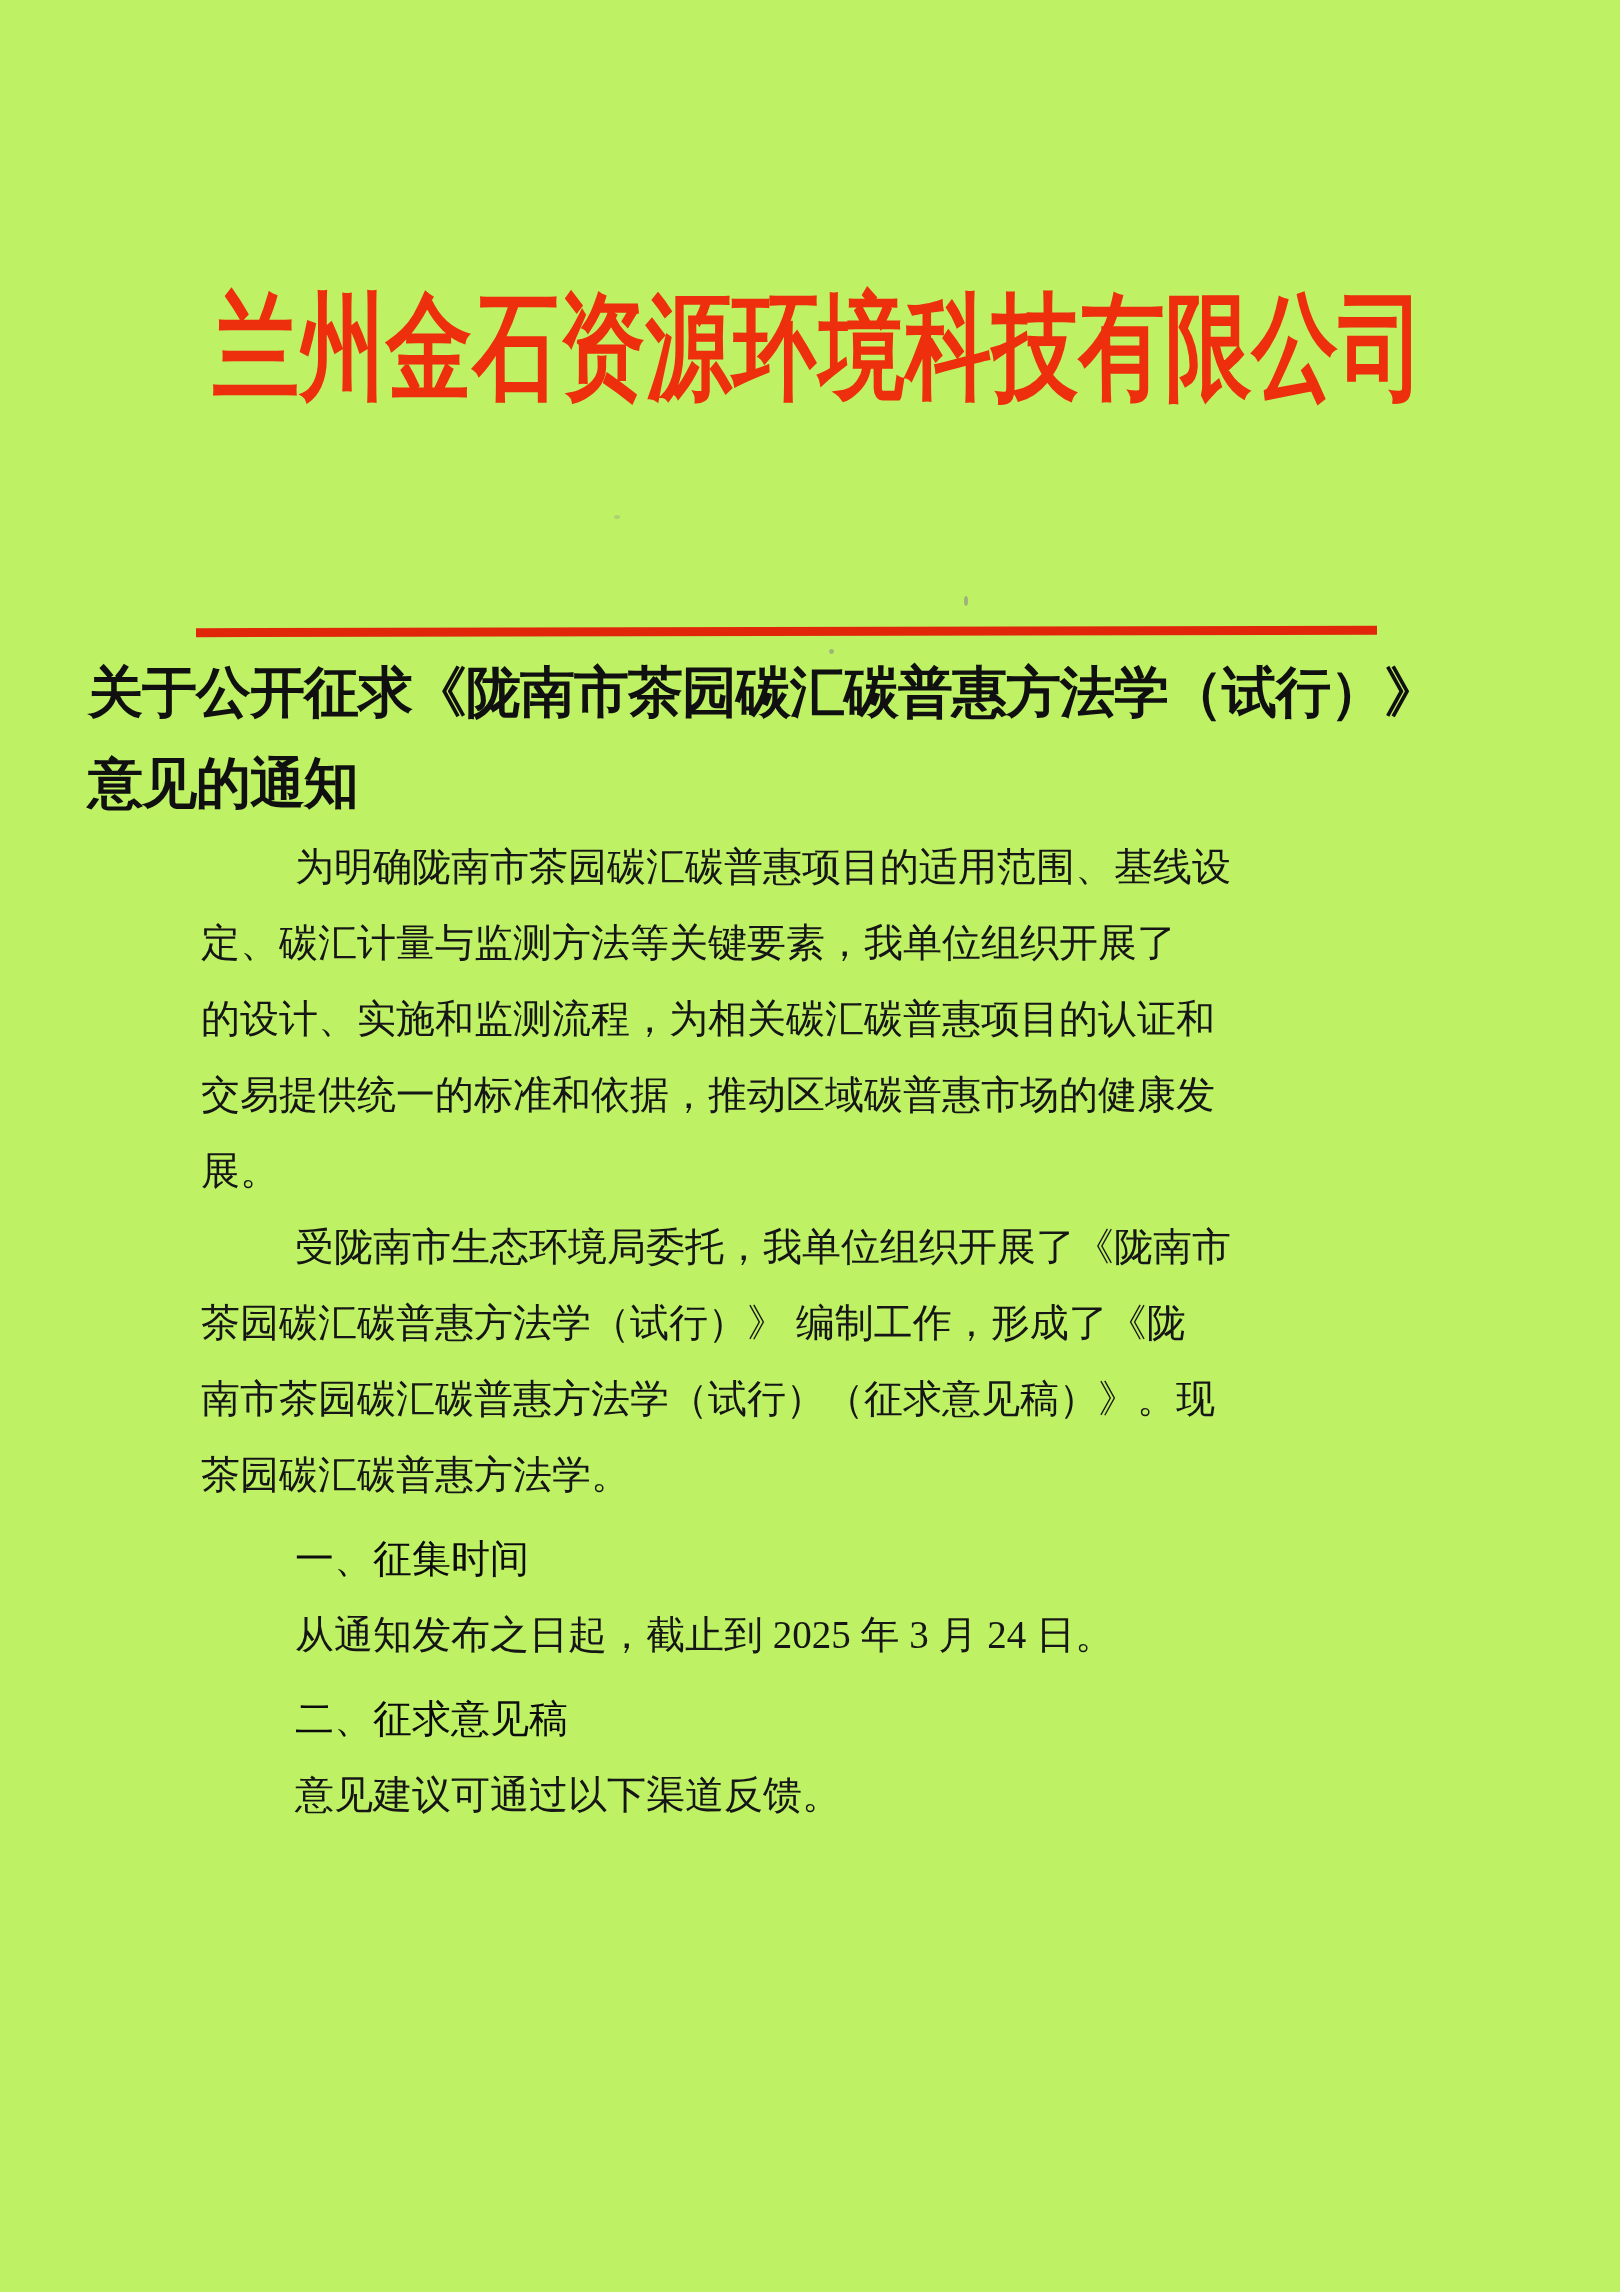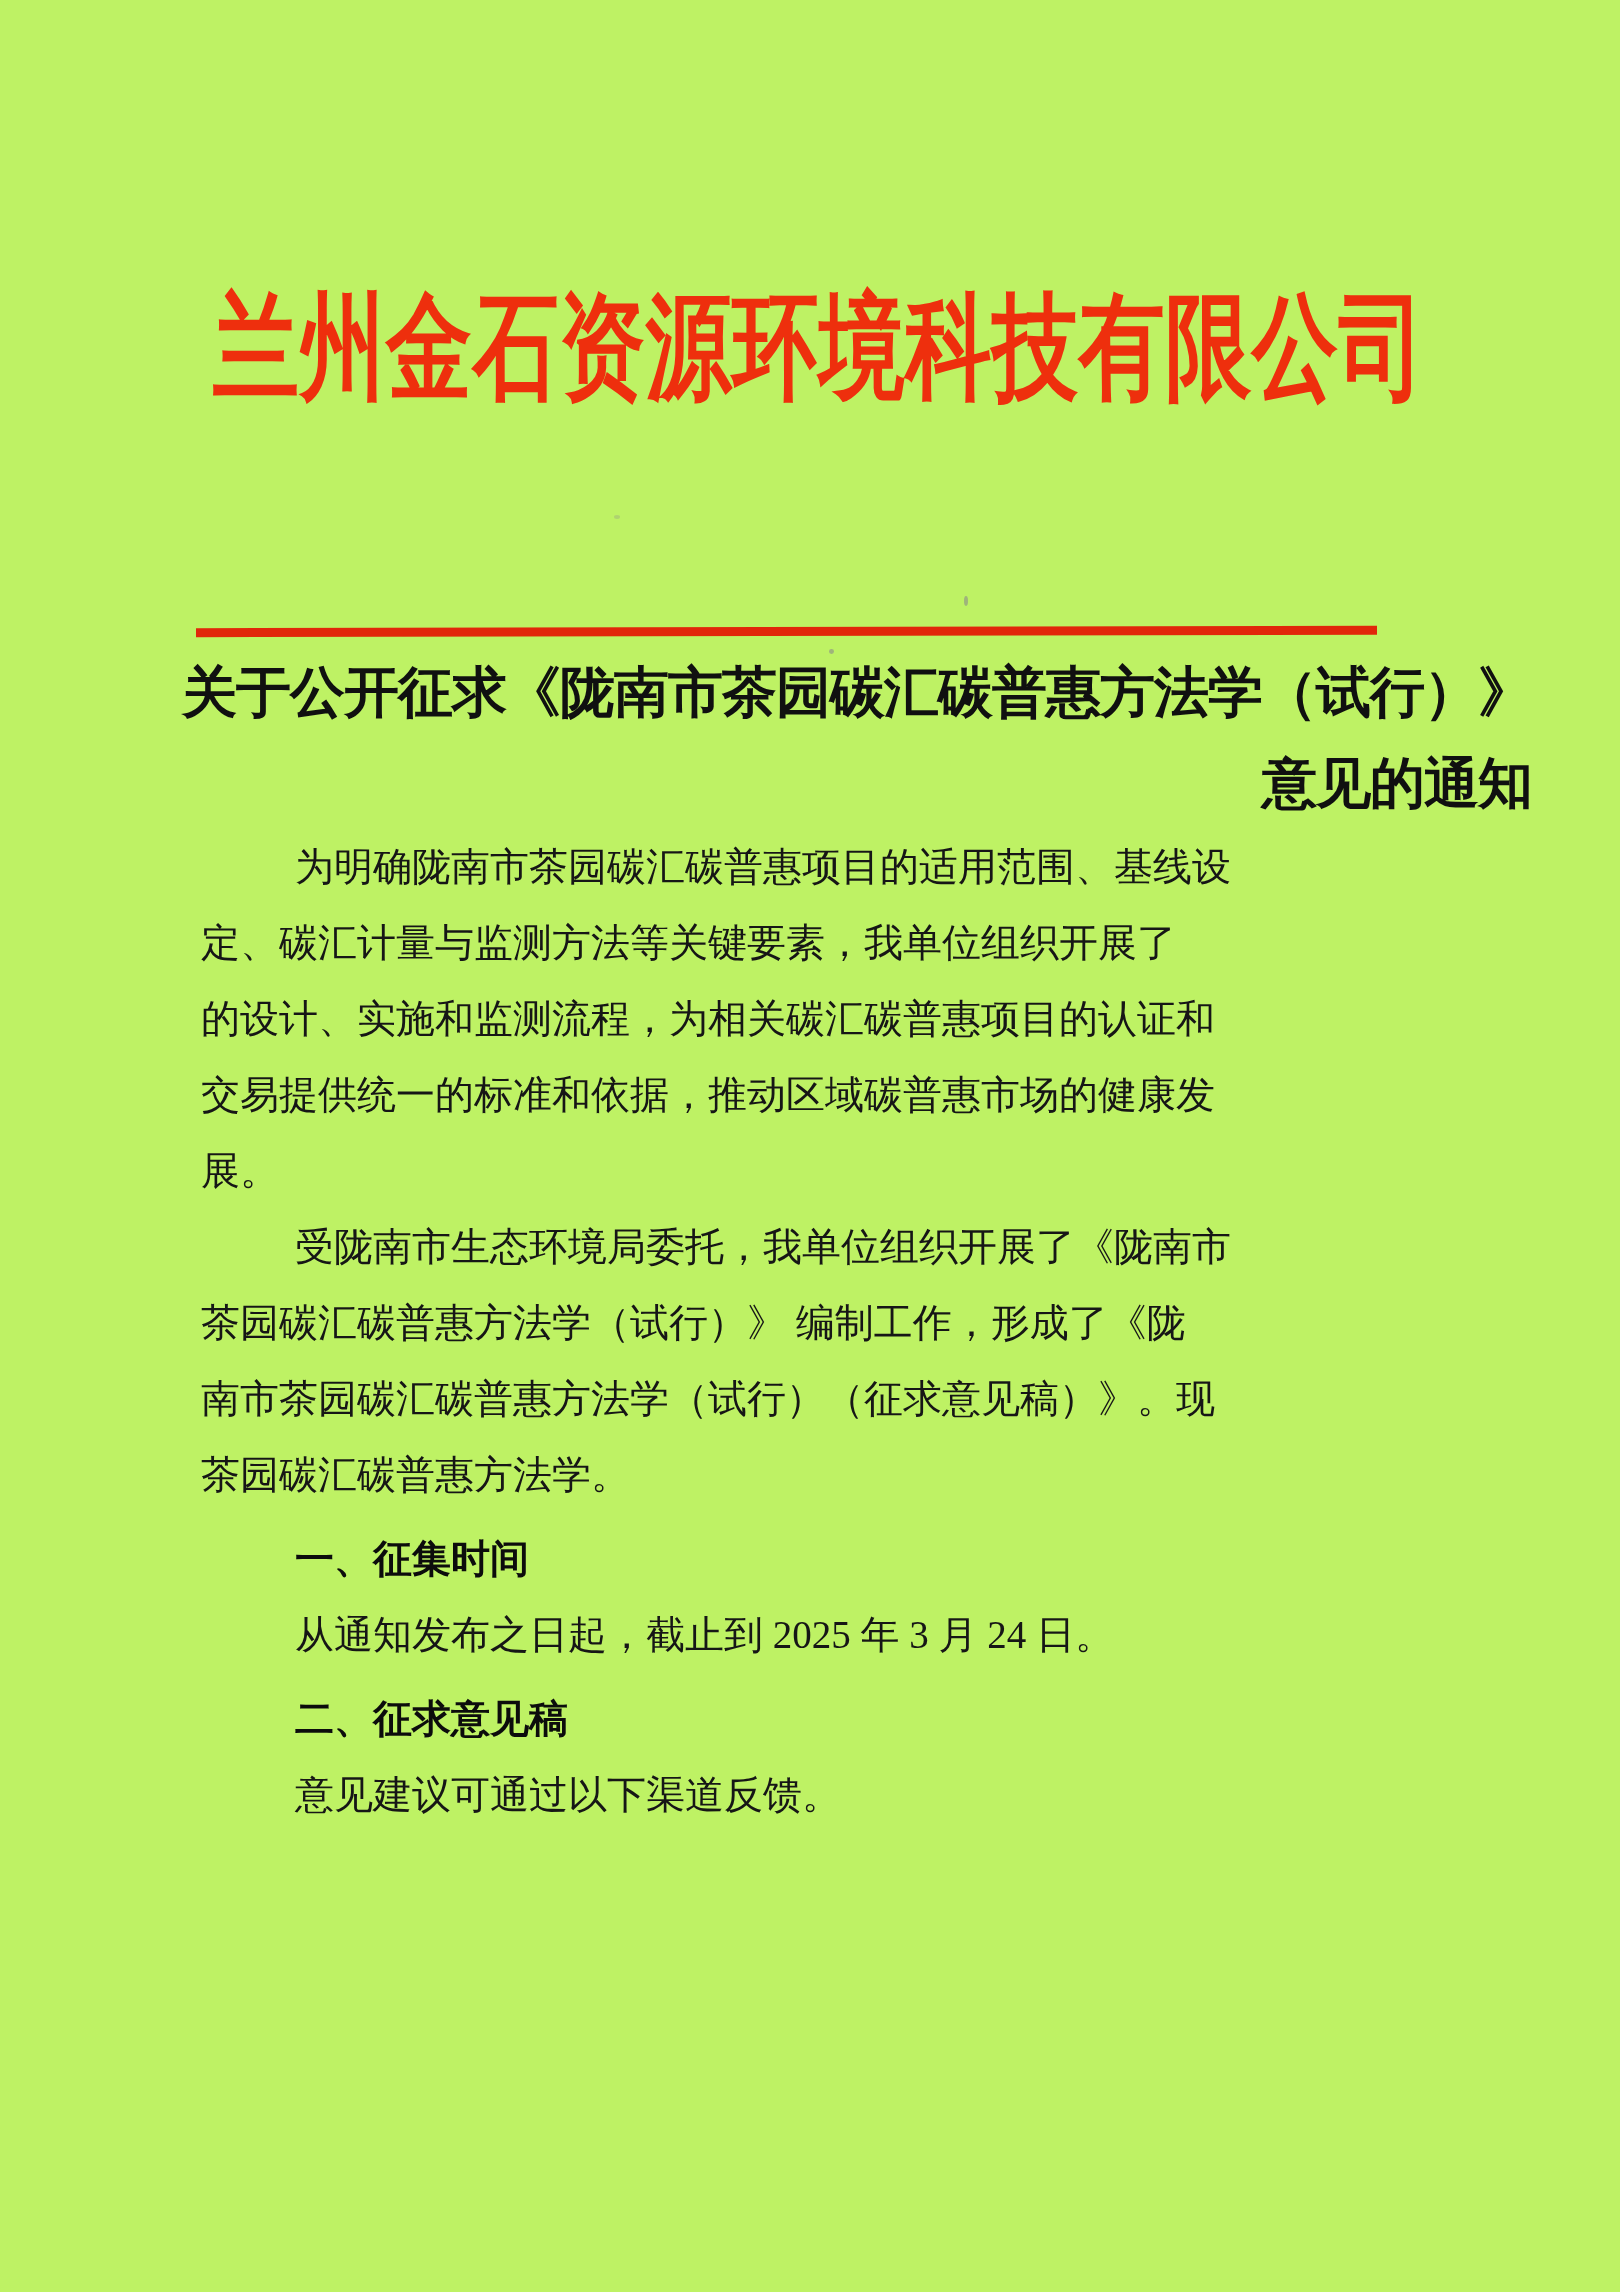--- a/index.html
+++ b/index.html
@@ -29,38 +29,38 @@
   }
   .red-rule {
     position:absolute; top:627px; left:196px;
     width:1181px; height:8.8px;
     background:#e1270a;
     transform:rotate(-0.12deg);
   }
   
   .title-block {
     position:absolute; top:647px; left:88px; right:88px;
-    text-align:right;
+    text-align:left;
     font-size:55px; font-weight:bold;
     line-height:91px;
     letter-spacing:-1px;
     color:#101010;
     white-space:nowrap;
   }
   
   .body-block {
     position:absolute; top:829px; left:201px; width:1218px;
     font-size:39px; line-height:76px;
     color:#161616;
   }
   .line { white-space:nowrap; }
   .indent { text-indent:94px; }
   .heading {
     font-family:"Liberation Sans","DejaVu Sans",sans-serif;
-    font-weight:bold;
+    font-weight:normal;
     text-indent:94px;
     margin-top:7.8px;
     color:#0c0c0c;
   }
   
   .speck { position:absolute; background:#8a8a8a; border-radius:50%; opacity:.6; }
   .speck.s1 { top:596px; left:964px; width:3.9px; height:9.8px; }
   .speck.s2 { top:649px; left:829px; width:4.9px; height:4.9px; }
   .speck.s3 { top:515px; left:614px; width:5.9px; height:3.9px; opacity:.3; }
 </style>

